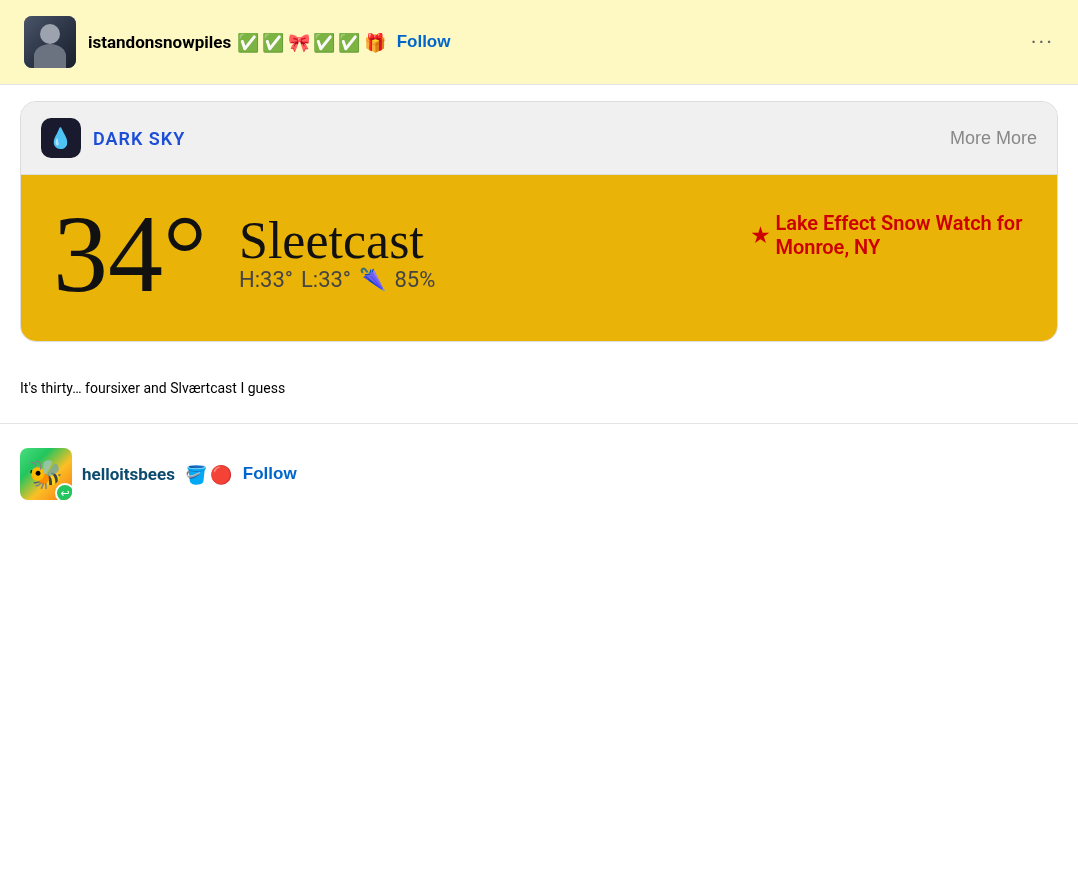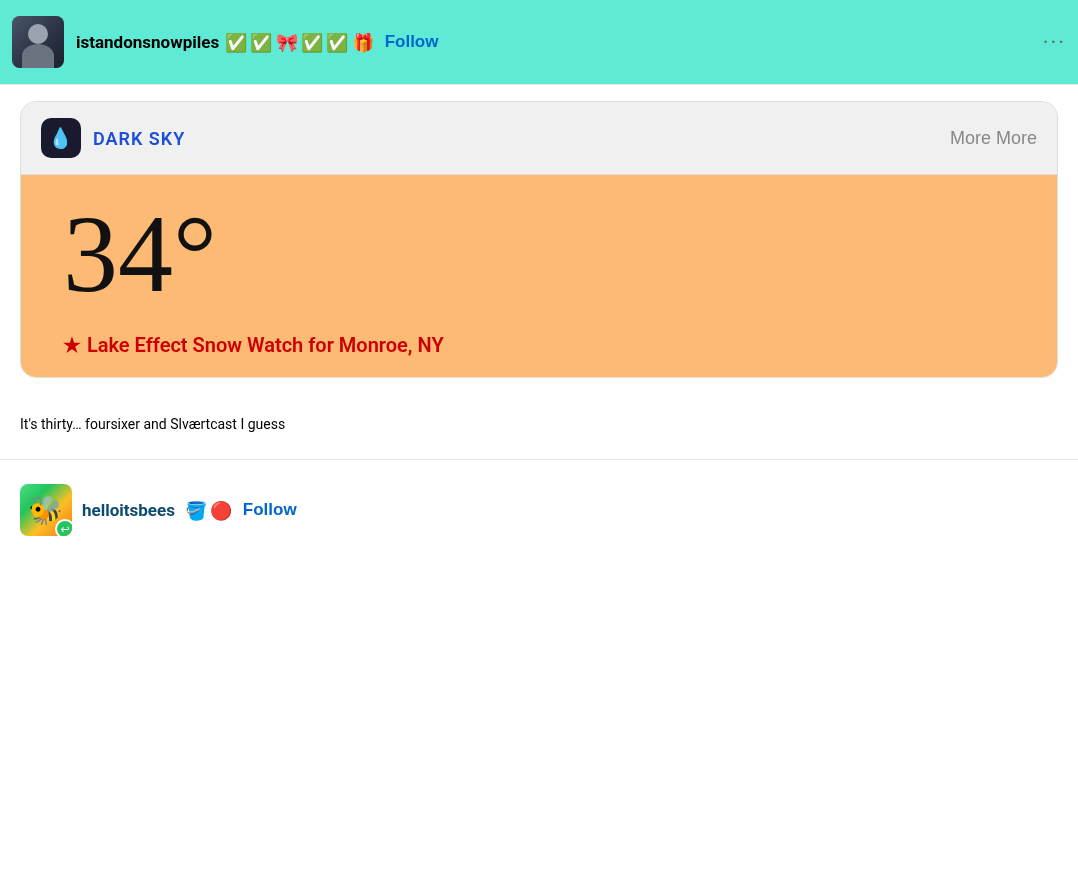--- a/index.html
+++ b/index.html
@@ -8,23 +8,23 @@
       background: #ffffff;
       width: 1078px;
       min-height: 888px;
       color: #000000;
     }
 
     
     .post-header {
       display: flex;
       align-items: center;
-      padding: 16px 12px;
+      padding: 16px 24px;
       border-bottom: 1px solid #e5e5e5;
-      background: #5eead4;
+      background: #fef9c3;
     }
     .avatar {
       width: 52px;
       height: 52px;
       border-radius: 8px;
       background: #5a6a7a;
       overflow: hidden;
       flex-shrink: 0;
       margin-right: 12px;
     }
@@ -130,24 +130,24 @@
     .show-more-btn {
       font-size: 18px;
       color: #888;
       background: none;
       border: none;
       cursor: pointer;
     }
 
     
     .weather-content {
-      padding: 24px 42px 20px;
-      background: #fdba74;
-      display: flex;
-      flex-direction: column;
+      padding: 24px 32px 20px;
+      background: #eab308;
+      display: flex;
+      flex-direction: row;
       align-items: flex-start;
     }
     .weather-main-row {
       display: flex;
       align-items: flex-start;
       gap: 32px;
       margin-bottom: 12px;
       width: 100%;
     }
     .temp-display {
@@ -306,20 +306,31 @@
         <span>💧</span>
       </div>
       <span class="widget-title">DARK SKY</span>
     </div>
     <button class="show-more-btn">More More</button>
   </div>
 
   <div class="weather-content">
     <div class="weather-main-row">
       <div class="temp-display">34°</div>
+      <div class="weather-right">
+        <div class="condition-wrapper">
+          <span class="condition-text">Sleetcast</span>
+        </div>
+        <div class="weather-details">
+          <span>H:33°</span>
+          <span>L:33°</span>
+          <span>🌂</span>
+          <span>85%</span>
+        </div>
+      </div>
     </div>
     <div class="weather-alert">
       <span>★</span>
       <span>Lake Effect Snow Watch for Monroe, NY</span>
     </div>
   </div>
 </div>
 
 <div class="post-text">It's thirty… foursixer and Slværtcast I guess</div>
 

